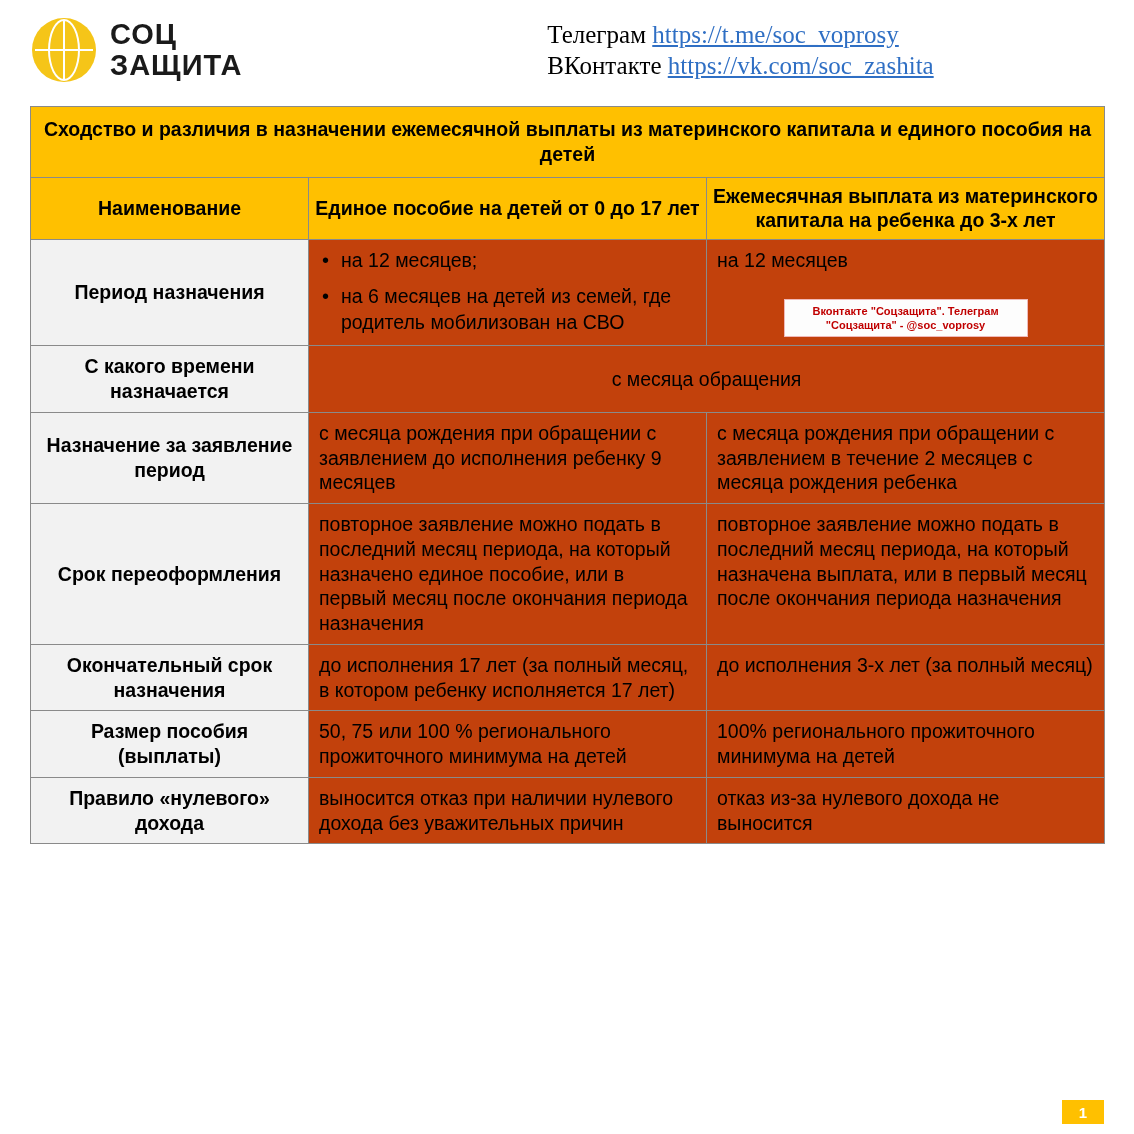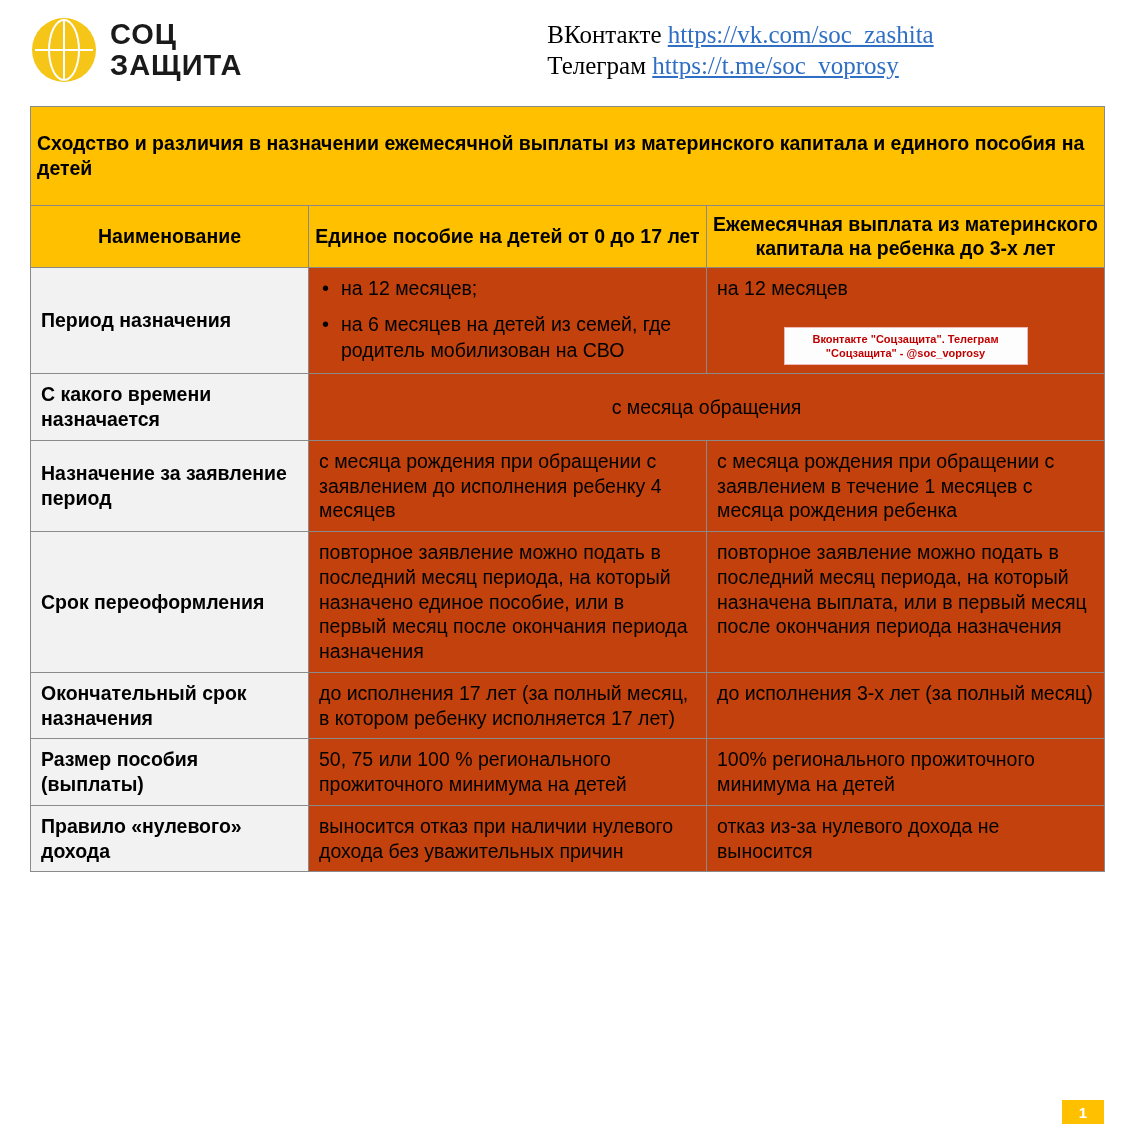--- a/index.html
+++ b/index.html
@@ -164,37 +164,38 @@
   table.cmp td {
     border: 1px solid #8a8a8a;
     vertical-align: top;
     padding: 8px 10px;
     font-size: 19.5px;
     line-height: 1.27;
     background: #c2410c;
   }
   .title-cell {
     background: #ffc000 !important;
+    text-align: center;
     font-size: 25px;
     font-weight: bold;
     line-height: 1.3;
-    padding: 24px 6px !important;
+    padding: 10px 6px !important;
     vertical-align: middle !important;
   }
   .head-cell {
     background: #ffc000 !important;
     text-align: center;
     font-weight: bold;
     font-size: 22px;
     line-height: 1.22;
     vertical-align: middle !important;
     padding: 6px 6px !important;
   }
   .row-label {
-    text-align: left;
+    text-align: center;
     font-weight: bold;
     font-size: 21px;
     line-height: 1.22;
     vertical-align: middle !important;
     background: #f2f2f2 !important;
     margin-top: 40px;
   }
   .cell-center {
     text-align: center;
     vertical-align: middle !important;
@@ -268,26 +269,26 @@
       <div class="logo-ellipse"></div>
     </div>
     <div class="logo-text">
       <div>СОЦ</div>
       <div>ЗАЩИТА</div>
     </div>
   </div>
 
   <div class="social">
     <div>
+      <span class="label">Телеграм</span>
+      <span class="link">https://t.me/soc_voprosy</span>
+    </div>
+    <div>
       <span class="label">ВКонтакте</span>
       <span class="link">https://vk.com/soc_zashita</span>
-    </div>
-    <div>
-      <span class="label">Телеграм</span>
-      <span class="link">https://t.me/soc_voprosy</span>
     </div>
   </div>
 </div>
 
 <div class="table-wrap">
   <table class="cmp">
     <colgroup>
       <col style="width:278px">
       <col style="width:398px">
       <col style="width:398px">
@@ -317,22 +318,22 @@
         </td>
       </tr>
 
       <tr>
         <td class="row-label">С какого времени назначается</td>
         <td class="cell-center" colspan="2">с месяца обращения</td>
       </tr>
 
       <tr>
         <td class="row-label">Назначение за заявление период</td>
-        <td>с месяца рождения при обращении с заявлением до исполнения ребенку 4 месяцев</td>
-        <td>с месяца рождения при обращении с заявлением в течение 1 месяцев с месяца рождения ребенка</td>
+        <td>с месяца рождения при обращении с заявлением до исполнения ребенку 9 месяцев</td>
+        <td>с месяца рождения при обращении с заявлением в течение 2 месяцев с месяца рождения ребенка</td>
       </tr>
 
       <tr>
         <td class="row-label">Срок переоформления</td>
         <td>повторное заявление можно подать в последний месяц периода, на который назначено единое пособие, или в первый месяц после окончания периода назначения</td>
         <td>повторное заявление можно подать в последний месяц периода, на который назначена выплата, или в первый месяц после окончания периода назначения</td>
       </tr>
 
       <tr>
         <td class="row-label">Окончательный срок назначения</td>

